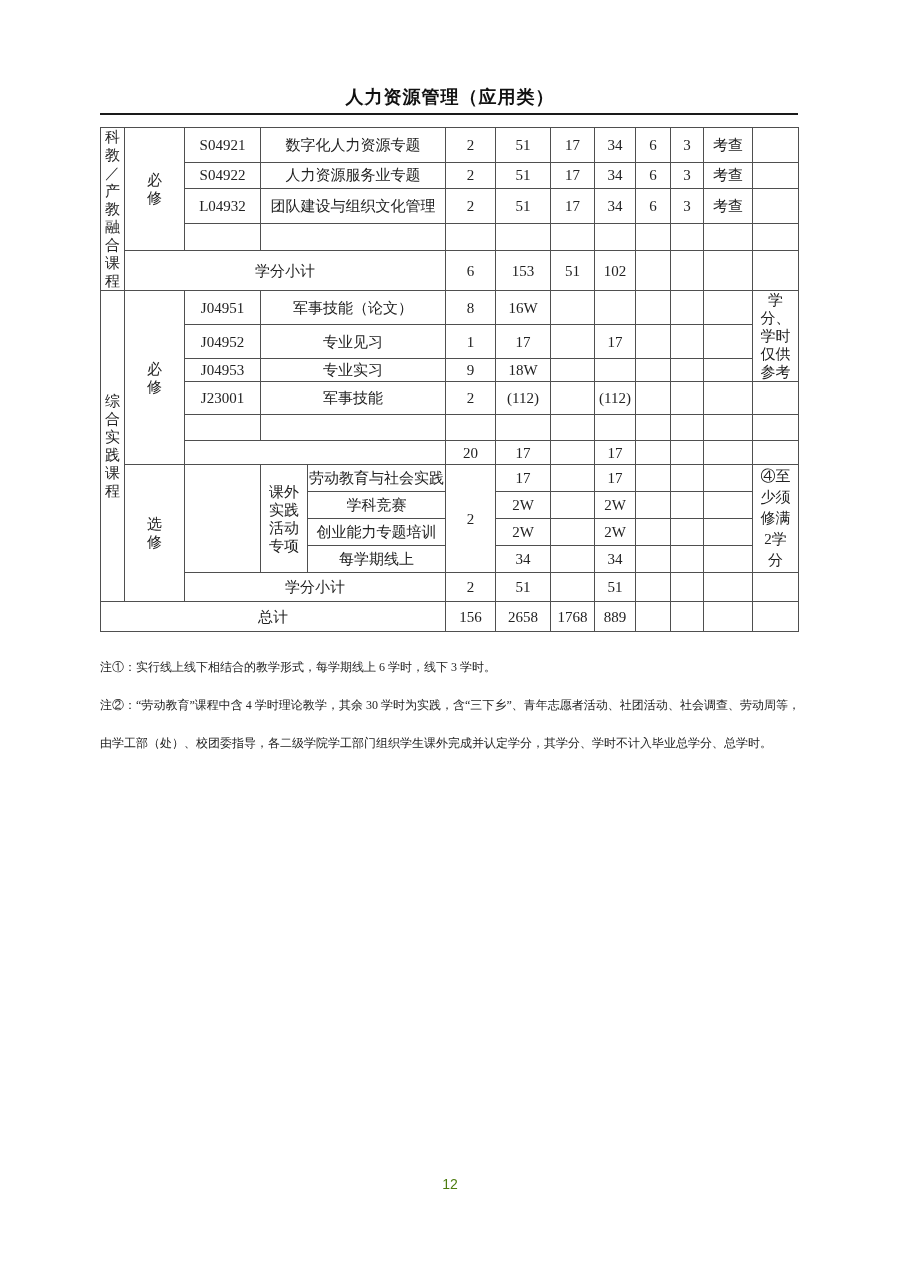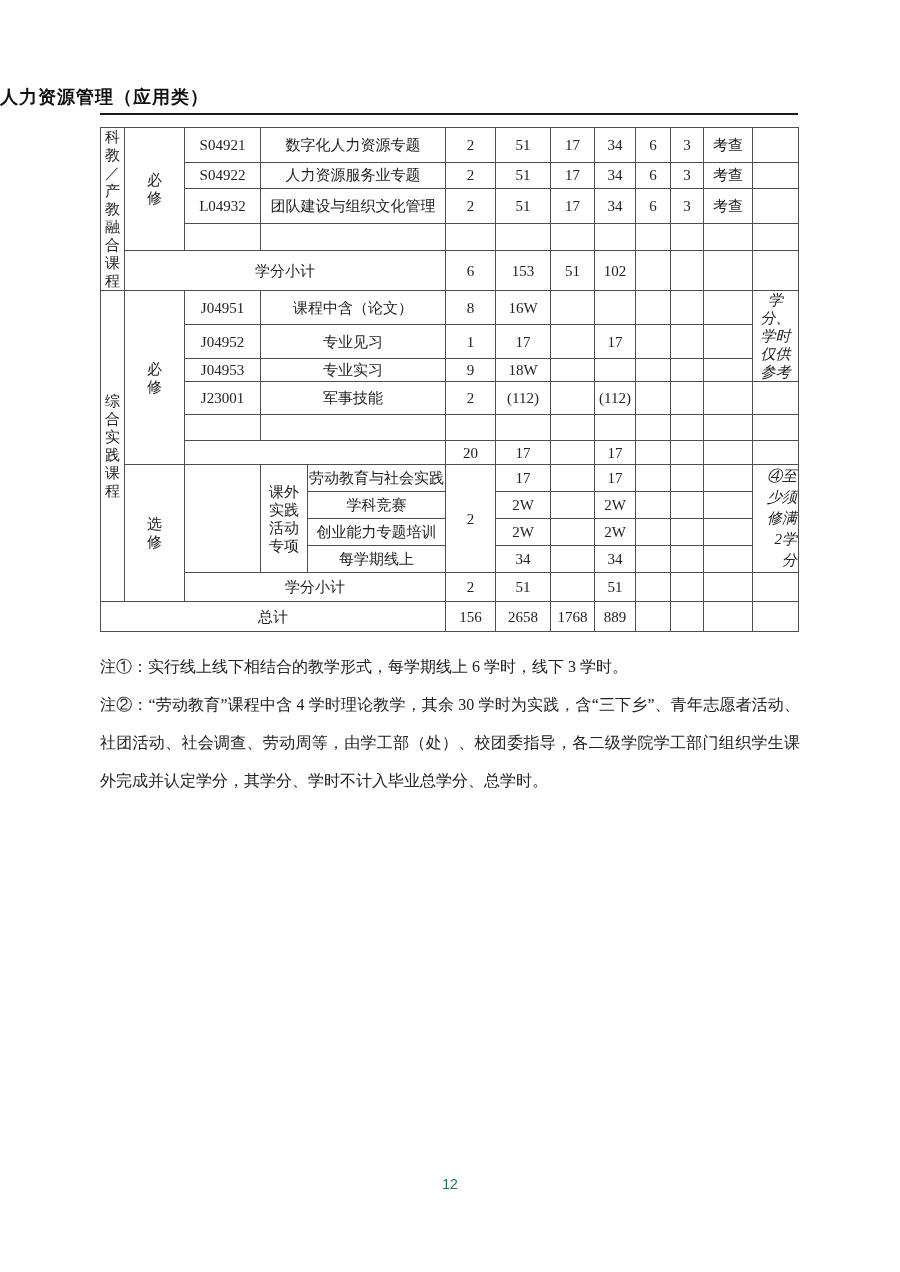--- a/index.html
+++ b/index.html
@@ -7,20 +7,21 @@
     width:900px;height:1272px;
     background:#ffffff;
     font-family:"Liberation Serif","DejaVu Serif",serif;
     color:#1f1f1f;
     position:relative;
     overflow:hidden;
   }
   .page{position:absolute;inset:0;}
   .doc-title{
     position:absolute;top:85px;left:0;width:100%;
+    text-align:center;
     font-family:"Liberation Sans","DejaVu Sans",sans-serif;
     font-weight:bold;font-size:18px;letter-spacing:1px;
     color:#111;
   }
   .title-rule{
     position:absolute;top:113px;left:100px;width:698px;
     border-top:2px solid #1a1a1a;height:0;
   }
   table.curriculum{
     position:absolute;top:127px;left:100px;
@@ -30,33 +31,33 @@
     border:1px solid #4f4f4f;
     text-align:center;vertical-align:middle;
     font-size:15px;line-height:18px;
     padding:0 1px;overflow:hidden;
     color:#222;
   }
   td.vl{white-space:pre-line;}
   td.lh18{line-height:18px;}
   td.lh33{line-height:33px;}
   td.lh38{line-height:38px;}
-  td.rm{white-space:pre-line;line-height:24px;font-style:italic;}
-  td.rm.tight{line-height:21px;text-align:right;}
+  td.rm{white-space:pre-line;line-height:24px;}
+  td.rm.tight{line-height:21px;}
   .notes{
     position:absolute;top:648px;left:100px;width:700px;
-    font-size:16px;line-height:38px;
+    font-size:12px;line-height:38px;
     text-align:justify;color:#222;
   }
   .notes p{margin:0;}
   .pageno{
     position:absolute;top:1176px;left:0;width:100%;
     text-align:center;
     font-family:"Liberation Sans","DejaVu Sans",sans-serif;
-    font-size:14px;color:#0f766e;
+    font-size:14px;color:#4d7c0f;
   }
 </style>
 </head>
 <body>
 
 <div class="page">
 
   <div class="doc-title">人力资源管理（应用类）</div>
 
   <div class="title-rule"></div>
@@ -151,21 +152,21 @@
         <tr style="height: 33px;">
           <td rowspan="11" class="vl lh33">综
 合
 实
 践
 课
 程</td>
           <td rowspan="6" class="vl lh38">必
 修</td>
           <td>J04951</td>
-          <td colspan="2">课程中含（论文）</td>
+          <td colspan="2">军事技能（论文）</td>
           <td>8</td>
           <td>16W</td>
           <td></td>
           <td></td>
           <td></td>
           <td></td>
           <td></td>
           <td rowspan="3" class="rm">学分、
 学时
 仅供

